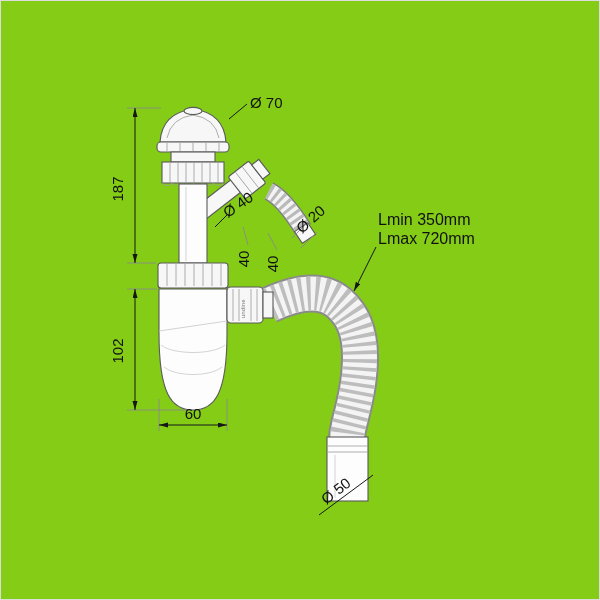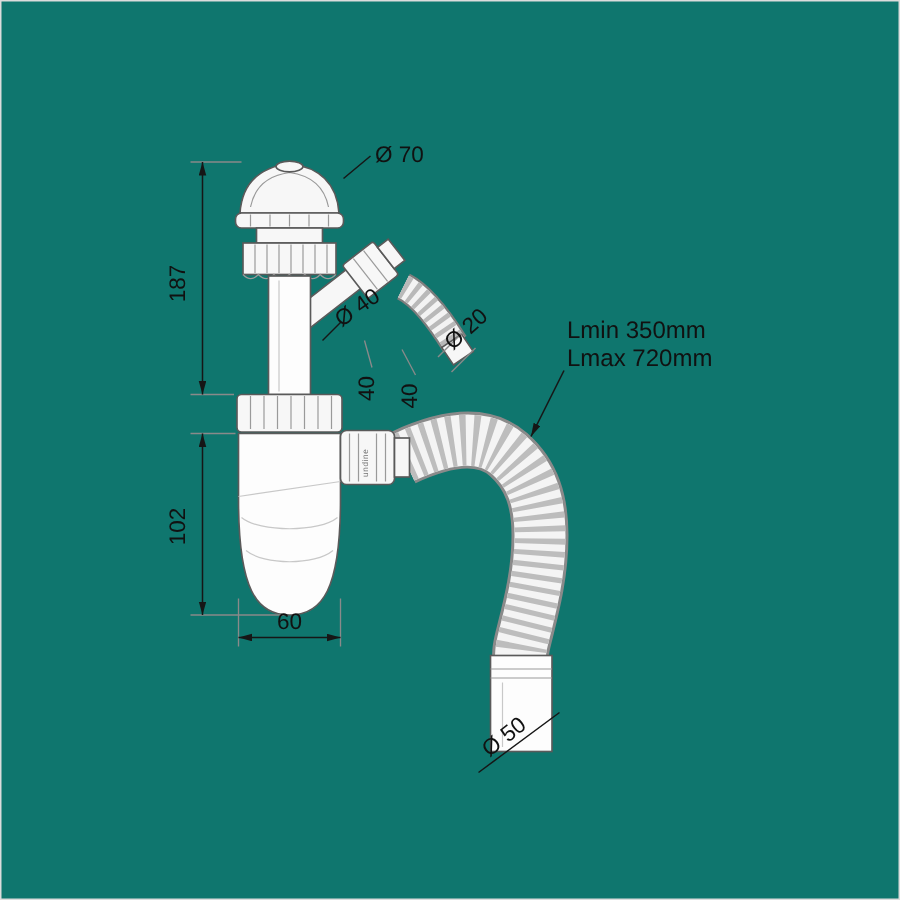--- a/index.html
+++ b/index.html
@@ -1,19 +1,19 @@
 <!DOCTYPE html>
 <html><head>
 <meta charset="utf-8">
 <style>
   html,body{margin:0;padding:0;background:#fff;}
   .frame{
     width:598px;height:598px;
     border:1px solid #dcdcdc;
-    background:#0f766e;
+    background:#84cc16;
     position:relative;
     font-family:"Liberation Sans", sans-serif;
     text-decoration:underline;
   }
   svg{display:block;}
   text{font-family:"Liberation Sans", sans-serif;}
   .t-dim{font-size:15px;fill:#111;}
   .t-note{font-size:16px;fill:#111;}
   .t-brand{font-size:5.5px;fill:#767676;letter-spacing:.4px;}
   .ext{stroke:#8a8a8a;stroke-width:.9;fill:none;}

